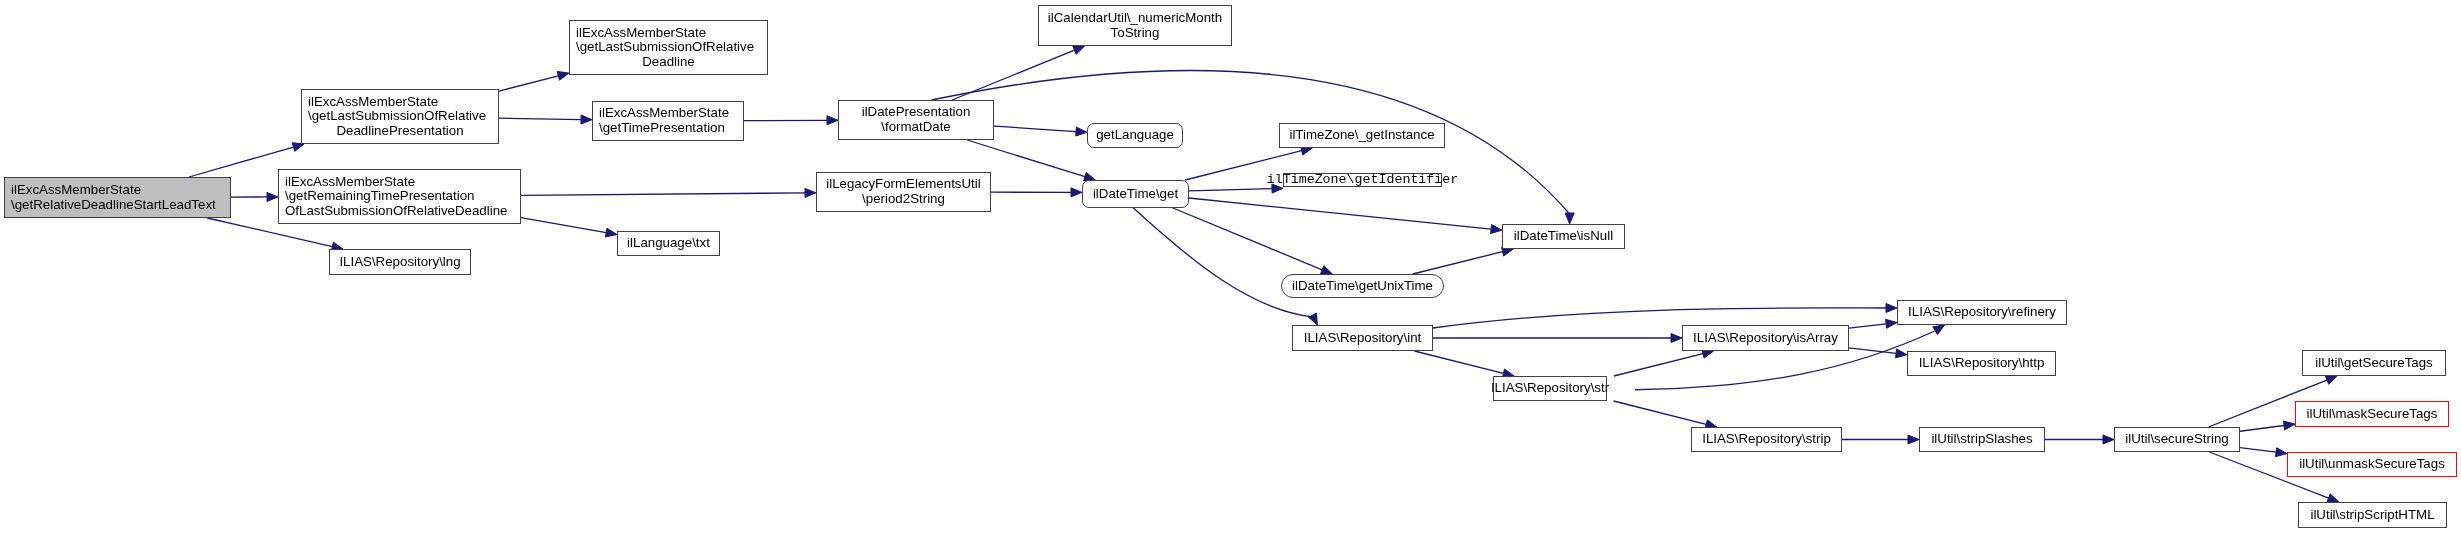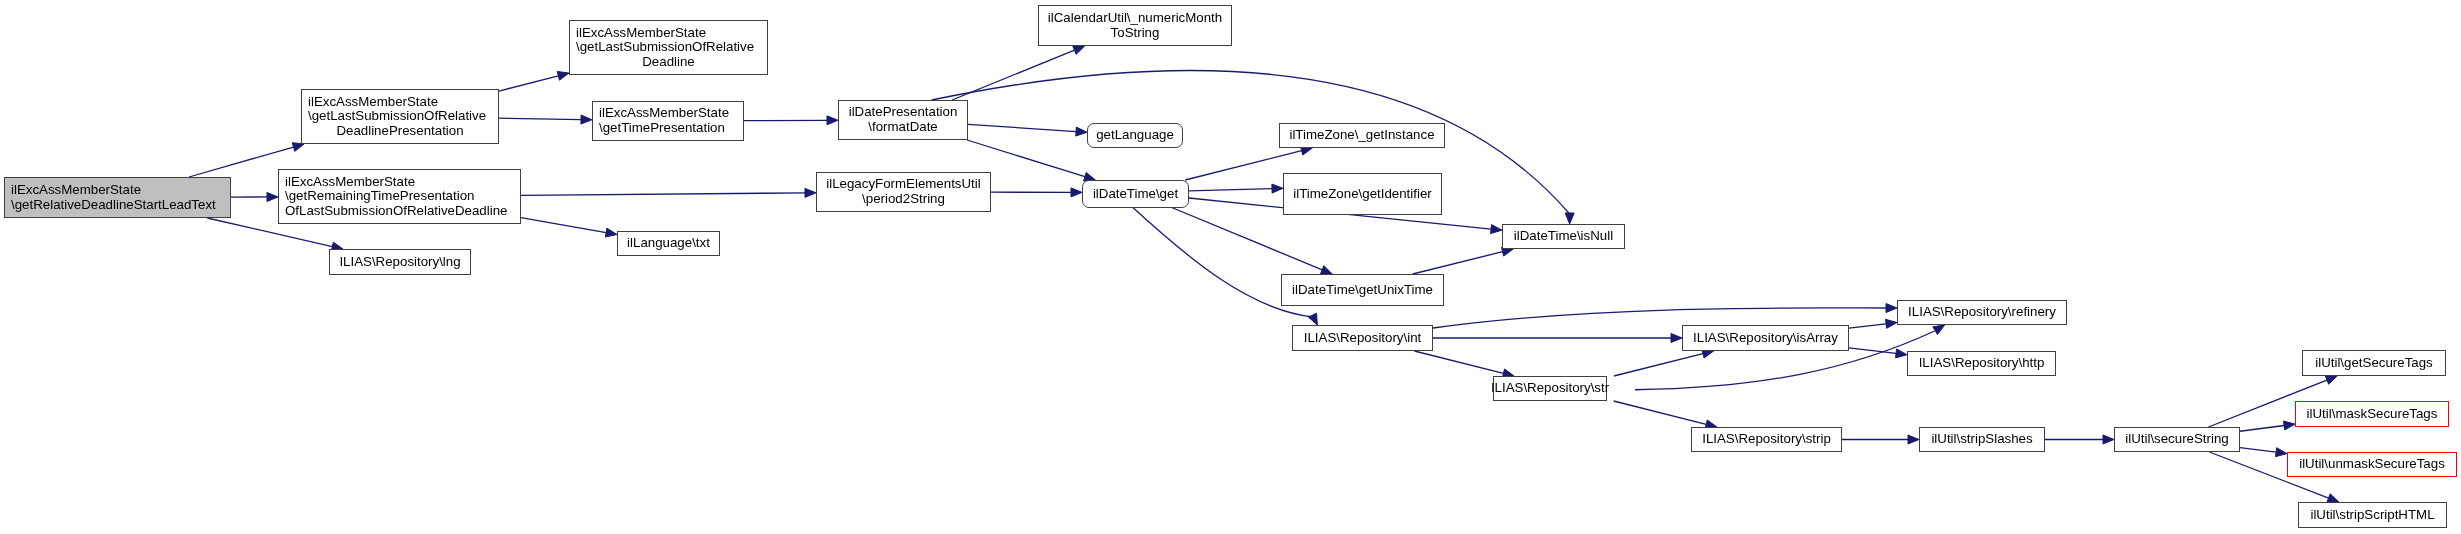--- a/index.html
+++ b/index.html
@@ -121,21 +121,21 @@
   </div>
 
   <div class="node center" style="left:329px;top:249px;width:142px;height:26px;">
     <span class="line">ILIAS\Repository\lng</span>
   </div>
 
   <div class="node center" style="left:617px;top:231px;width:103px;height:25px;">
     <span class="line">ilLanguage\txt</span>
   </div>
 
-  <div class="node center" style="left:838px;top:100px;width:130px;height:40px;">
+  <div class="node center" style="left:838px;top:100px;width:156px;height:40px;">
     <span class="line">ilDatePresentation</span>
     <span class="line">\formatDate</span>
   </div>
 
   <div class="node center" style="left:1038px;top:5px;width:194px;height:41px;">
     <span class="line">ilCalendarUtil\_numericMonth</span>
     <span class="line">ToString</span>
   </div>
 
   <div class="node center" style="left:1087px;top:123px;width:96px;height:25px;border-radius:7px;">
@@ -148,29 +148,29 @@
   </div>
 
   <div class="node center" style="left:1082px;top:180px;width:107px;height:28px;border-radius:7px;">
     <span class="line">ilDateTime\get</span>
   </div>
 
   <div class="node center" style="left:1279px;top:123px;width:166px;height:25px;">
     <span class="line">ilTimeZone\_getInstance</span>
   </div>
 
-  <div class="node center" style="left:1283px;top:173px;width:159px;height:42px;">
+  <div class="node center" style="left:1283px;top:173px;width:159px;height:14px;font-family:Liberation Mono, monospace;">
     <span class="line">ilTimeZone\getIdentifier</span>
   </div>
 
   <div class="node center" style="left:1502px;top:224px;width:123px;height:25px;">
     <span class="line">ilDateTime\isNull</span>
   </div>
 
-  <div class="node center" style="left:1281px;top:274px;width:163px;height:32px;">
+  <div class="node center" style="left:1281px;top:274px;width:163px;height:24px;border-radius:12px;">
     <span class="line">ilDateTime\getUnixTime</span>
   </div>
 
   <div class="node center" style="left:1292px;top:325px;width:141px;height:26px;">
     <span class="line">ILIAS\Repository\int</span>
   </div>
 
   <div class="node center" style="left:1897px;top:300px;width:170px;height:25px;">
     <span class="line">ILIAS\Repository\refinery</span>
   </div>

